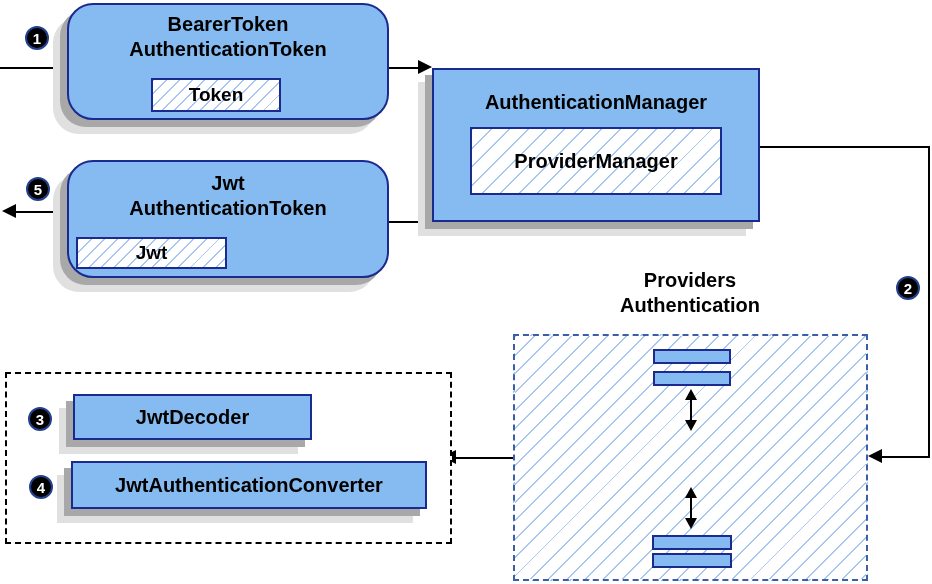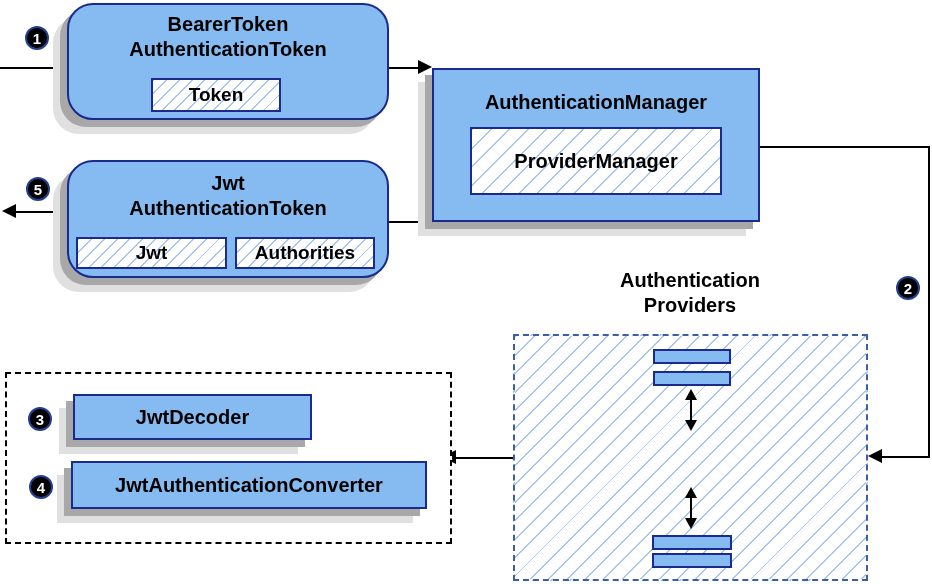--- a/index.html
+++ b/index.html
@@ -129,27 +129,24 @@
 
   <div class="node rounded shadowed" style="left:67px;top:160px;width:322px;height:118px">
     <div class="node-title" style="top:9px">
       <div>Jwt</div>
       <div>AuthenticationToken</div>
     </div>
   </div>
   <div class="field hatch flexcenter" style="left:76px;top:237px;width:151px;height:32px">
     <span>Jwt</span>
   </div>
-  <div class="field hatch flexcenter" style="left:235px;top:237px;width:140px;height:32px">
-    <span>Authorities</span>
-  </div>
 
   <div class="group-label" style="left:565px;top:268px;width:250px">
+    <div>Providers</div>
     <div>Authentication</div>
-    <div>Providers</div>
   </div>
 
   <div class="providers-box hatch-wide" style="left:513px;top:334px;width:355px;height:247px"></div>
 
   <div class="mini-rect" style="left:653px;top:349px;width:78px;height:15px"></div>
   <div class="mini-rect" style="left:653px;top:371px;width:78px;height:15px"></div>
 
   <div class="tri tri-u" style="left:685px;top:389px"></div>
   <div class="vline" style="left:690px;top:398px;height:24px"></div>
   <div class="tri tri-d" style="left:685px;top:420px"></div>

